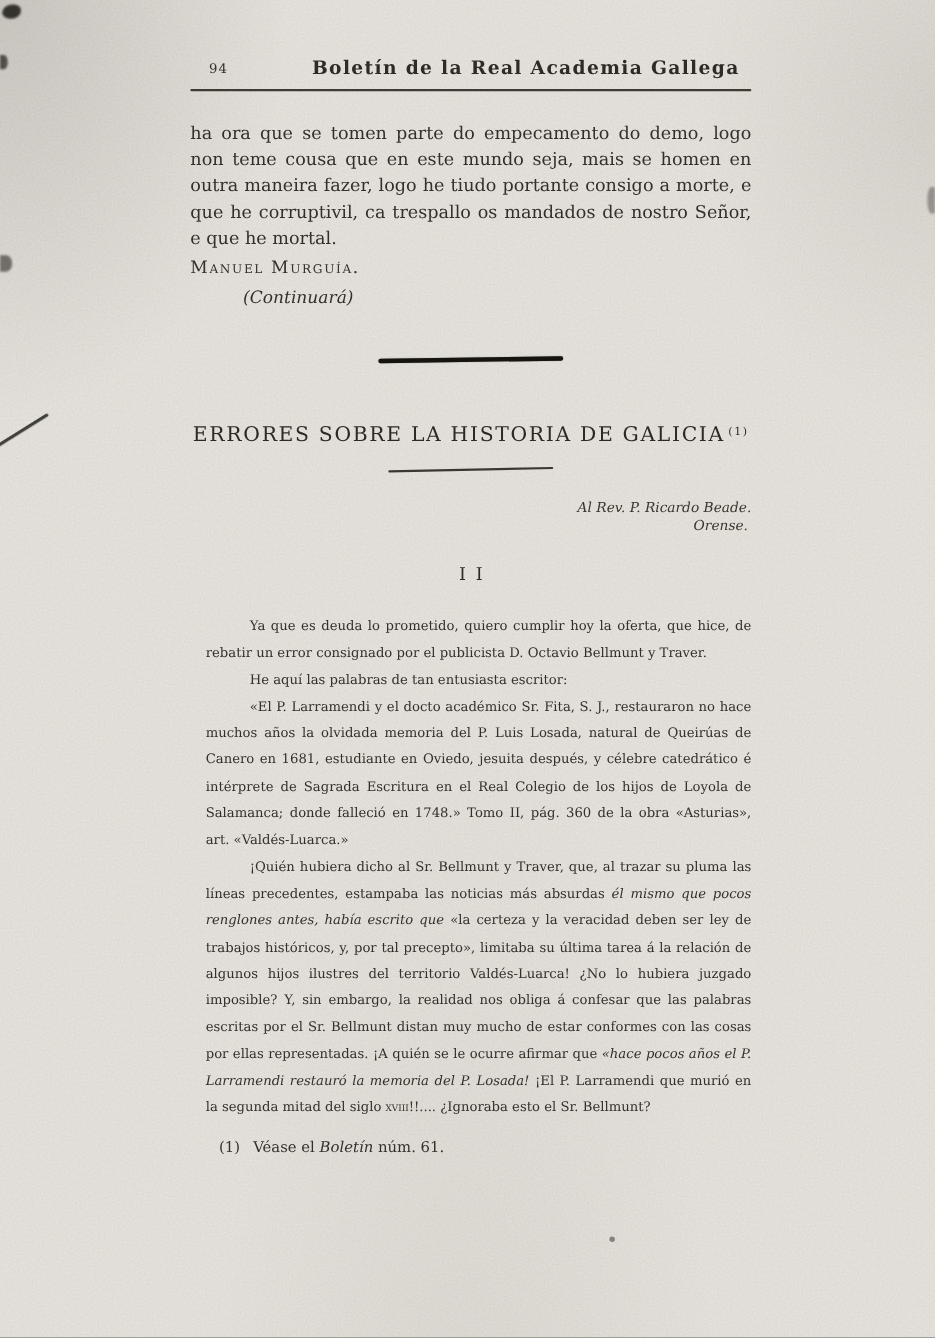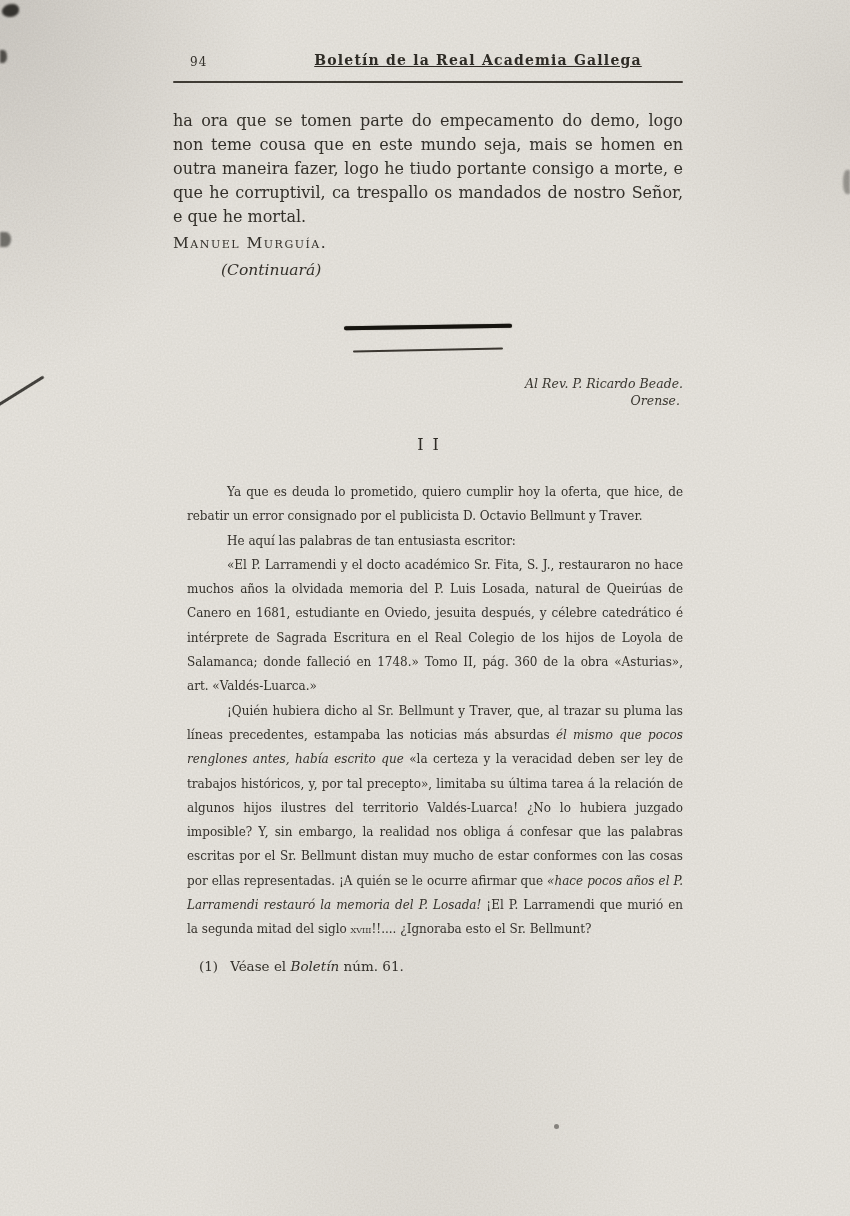--- a/index.html
+++ b/index.html
@@ -12,21 +12,21 @@
       radial-gradient(ellipse at 50% 120%, rgba(90,85,75,.08), rgba(0,0,0,0) 40%),
       #e9e6e0;
     font-family:"DejaVu Serif","Liberation Serif",serif;
     color:#34312b;
   }
   .content { position:absolute; left:173px; top:50px; width:510px; }
 
   .page-header { position:relative; height:26px; }
   .page-num { position:absolute; left:17px; top:5px; font-size:12px; letter-spacing:1px; }
   .journal-title { position:absolute; left:100px; right:0; top:2px; text-align:center;
-    font-size:14px; font-weight:bold; letter-spacing:1.2px; color:#2f2c26;text-decoration:underline; }
+    font-size:17px; font-weight:bold; letter-spacing:1.2px; color:#2f2c26; }
   .header-rule { margin-top:5px; height:2px; background:#413d36; border-radius:1px; }
 
   .prev-body { margin-top:26px; font-size:16px; line-height:24px; text-align:justify; }
   .signature { margin-top:5px; padding-right:16px;
     font-variant:small-caps; letter-spacing:1.5px; font-size:15.5px; }
   .continuation { margin-top:9px; margin-left:48px; font-style:italic; font-size:15.5px; }
 
   .divider { margin-left:auto; margin-right:auto; background:#16140f; }
   .divider.thick { width:168px; height:4px; margin-top:46px; border-radius:2px;
     transform:rotate(-0.8deg); box-shadow:0 0 1px rgba(20,18,14,.6); }
@@ -88,20 +88,21 @@
       <span class="journal-title">Boletín de la Real Academia Gallega</span>
     </div>
     <div class="header-rule"></div>
 
     <p class="prev-body">ha ora que se tomen parte do empecamento do demo, logo non teme cousa que en este mundo seja, mais se homen en outra maneira fazer, logo he tiudo portante consigo a morte, e que he corruptivil, ca trespallo os mandados de nostro Señor, e que he mortal.</p>
     <div class="signature">Manuel Murguía.</div>
     <div class="continuation">(Continuará)</div>
 
     <div class="divider thick"></div>
 
+    <h1 class="article-title"><span>ERRORES SOBRE LA HISTORIA DE GALICIA</span><sup class="fn-mark">(1)</sup></h1>
 
     <div class="divider thin"></div>
 
     <div class="dedication">
       <div class="ded-line-1">Al Rev. P. Ricardo Beade.</div>
       <div class="ded-line-2">Orense.</div>
     </div>
 
     <div class="section-num">II</div>
 

